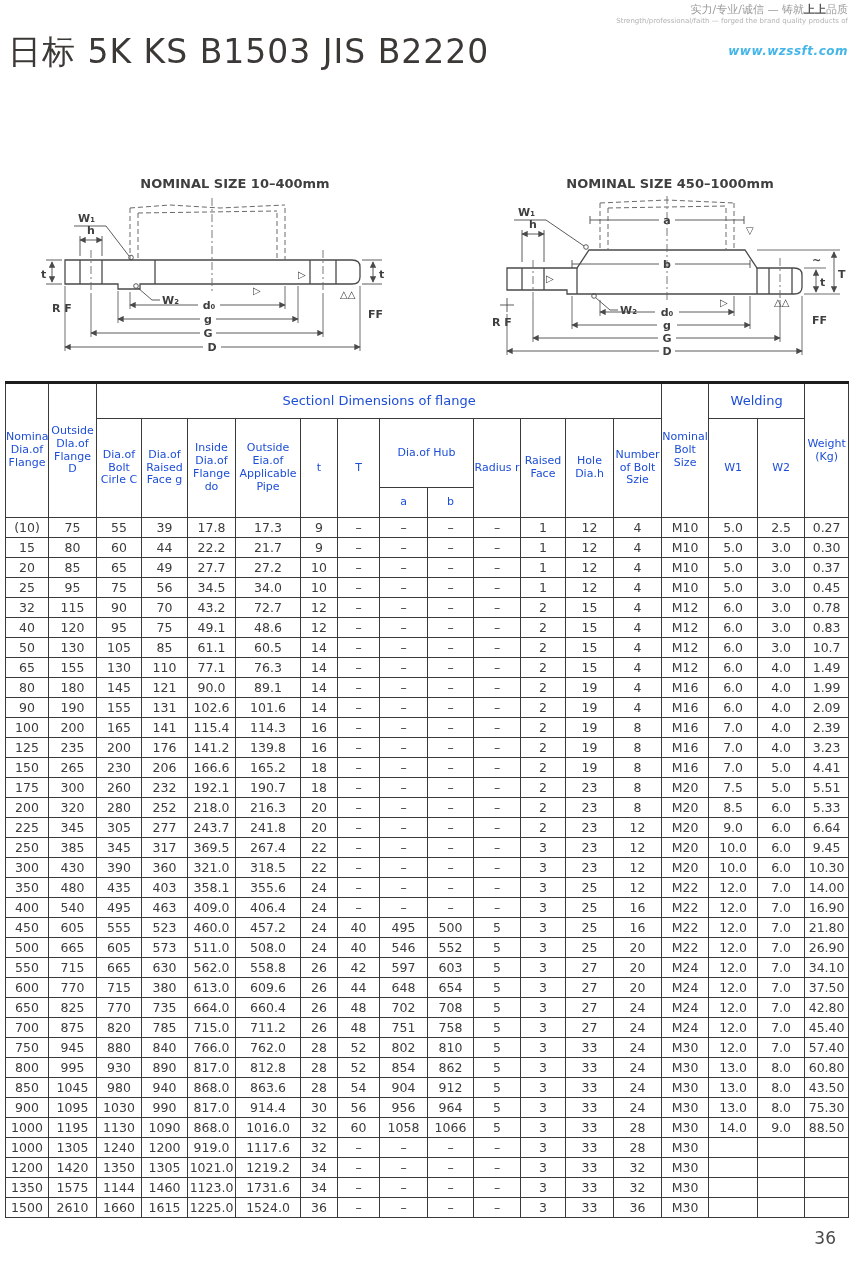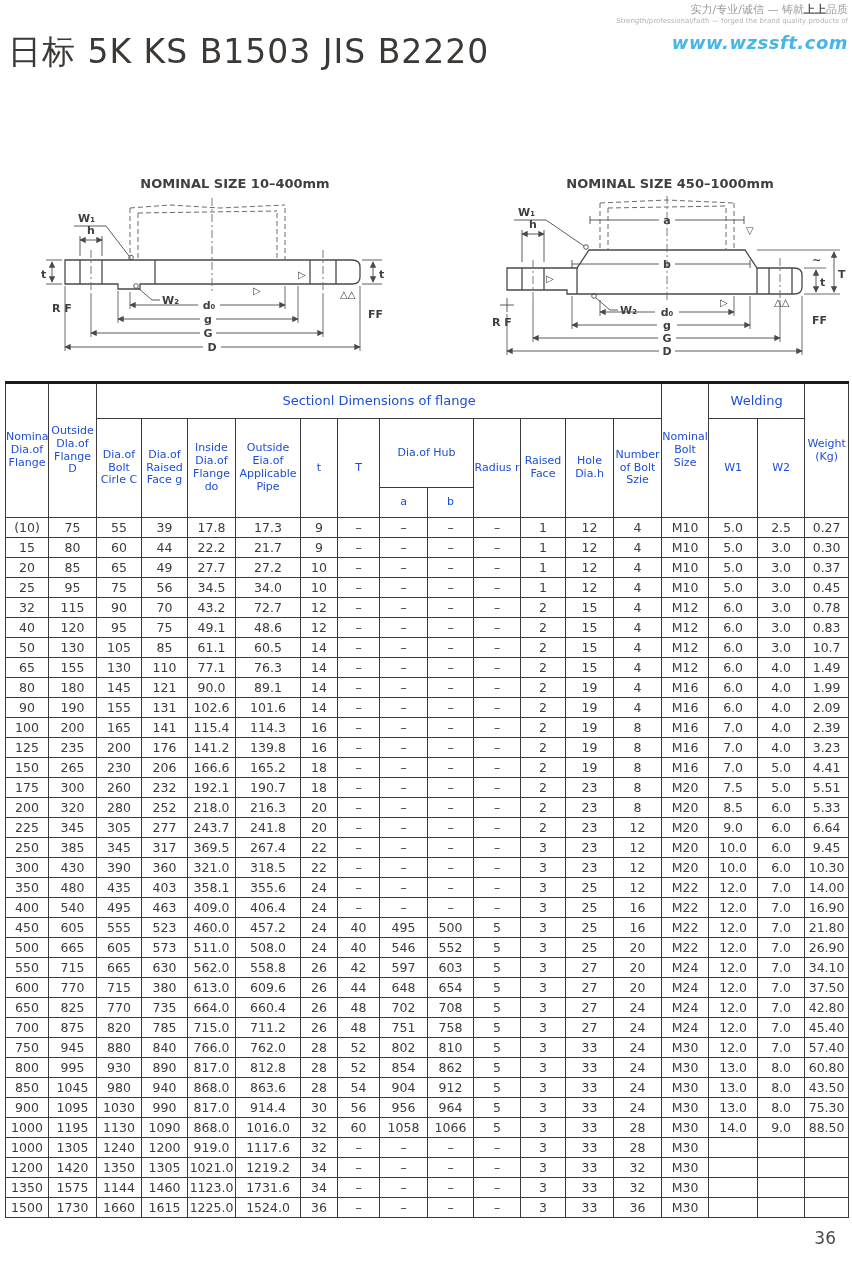--- a/index.html
+++ b/index.html
@@ -3,21 +3,21 @@
 <meta charset="utf-8">
 <style>
   html,body{margin:0;padding:0;}
   body{width:852px;height:1261px;background:#fff;font-family:"DejaVu Sans","Liberation Sans",sans-serif;color:#3c3c3c;}
   .page{position:relative;width:852px;height:1261px;background:#fff;overflow:hidden;}
 
   .branding{position:absolute;top:3px;right:4px;text-align:right;line-height:1.3;}
   .tagline{font-size:11px;color:#9b9b9b;}
   .tagline .bold{color:#555;font-weight:bold;}
   .tagline-en{font-size:7px;color:#b3b3b3;}
-  .website{font-size:18px;font-style:italic;font-weight:bold;color:#45b6e8;margin-top:5px;letter-spacing:.5px;}
+  .website{font-size:12px;font-style:italic;font-weight:bold;color:#45b6e8;margin-top:18px;letter-spacing:.5px;}
 
   .title{position:absolute;left:8px;top:30px;font-size:33px;color:#3b3836;letter-spacing:1px;}
 
   .diagram{position:absolute;top:172px;}
   .diagram-left{left:40px;}
   .diagram-right{left:482px;}
   svg text{font-family:"DejaVu Sans","Liberation Sans",sans-serif;fill:#3f3f3f;}
   .dtitle{font-size:13px;font-weight:bold;}
   .dlab{font-size:11px;font-weight:bold;}
   .weld{font-size:10px;fill:#3f3f3f;}
@@ -989,21 +989,21 @@
           <td>3</td>
           <td>33</td>
           <td>32</td>
           <td>M30</td>
           <td></td>
           <td></td>
           <td></td>
         </tr>
         <tr>
           <td>1500</td>
-          <td>1730</td>
+          <td>2610</td>
           <td>1660</td>
           <td>1615</td>
           <td>1225.0</td>
           <td>1524.0</td>
           <td>36</td>
           <td>–</td>
           <td>–</td>
           <td>–</td>
           <td>–</td>
           <td>3</td>

